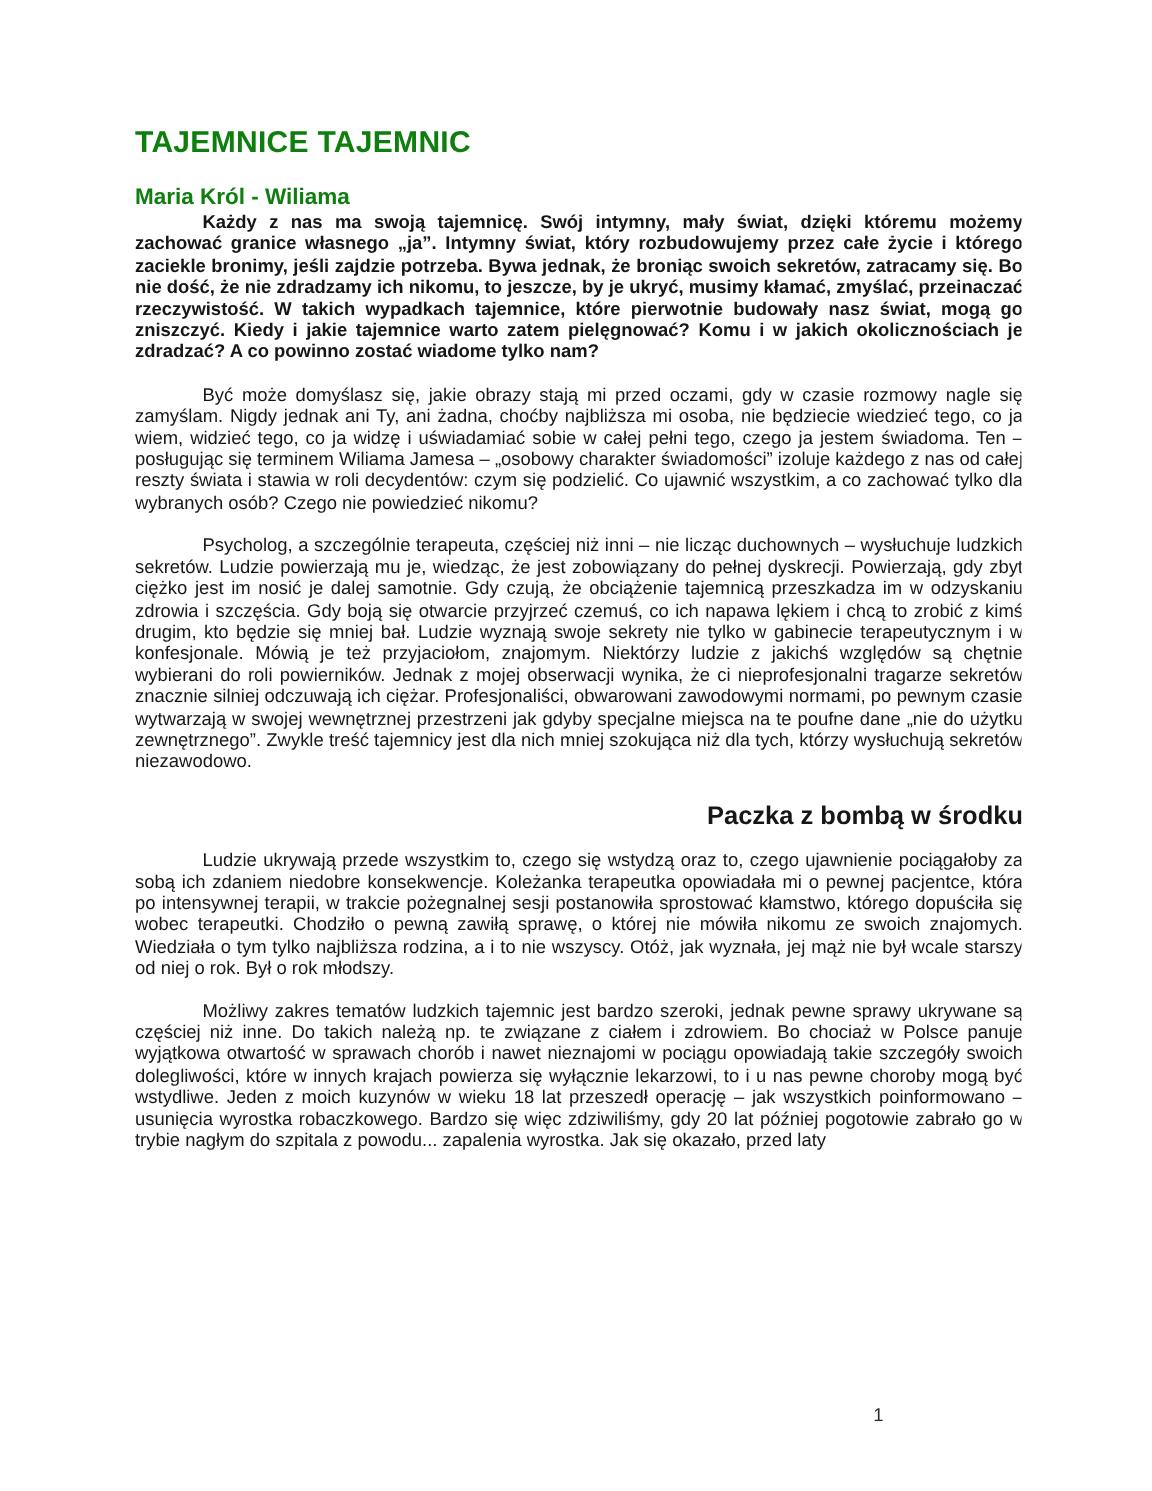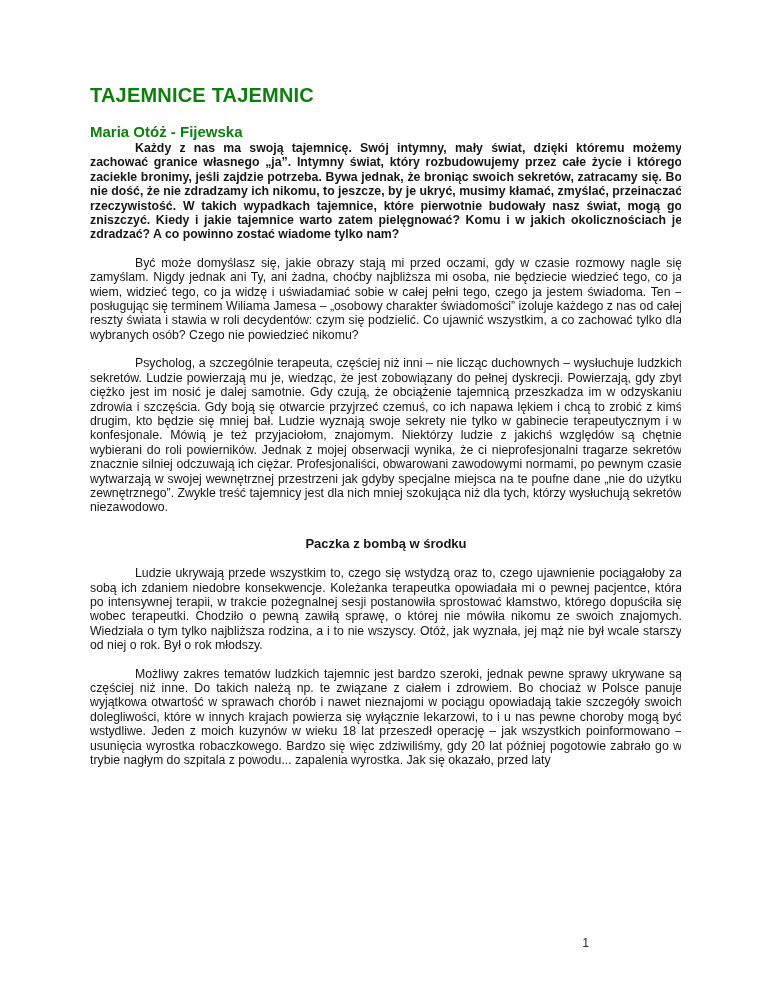--- a/index.html
+++ b/index.html
@@ -43,42 +43,42 @@
     text-align: justify;
   }
   .body-text p {
     margin: 0 0 14px 0;
     text-indent: 45px;
   }
   .body-text p.lead-bold {
     font-weight: bold;
   }
   .body-text h2.section-heading {
-    font-size: 13px;
+    font-size: 17px;
     line-height: 14.4px;
     font-weight: bold;
     margin: 22px 0 15px 0;
-    text-align: center;
+    text-align: right;
   }
   .page-number {
     position: absolute;
     right: 92px;
     top: 936px;
     color: #2b2b2b;
     font-size: 12.3px;
     line-height: 14px;
   }
 </style>
 </head>
 <body>
 
 <div class="page">
   <div class="content">
     <h1 class="doc-title">TAJEMNICE TAJEMNIC</h1>
-    <div class="doc-author">Maria Otóż - Fijewska</div>
+    <div class="doc-author">Maria Król - Wiliama</div>
     <div class="body-text">
         <p class="lead-bold">Każdy z nas ma swoją tajemnicę. Swój intymny, mały świat, dzięki któremu możemy zachować granice własnego „ja”. Intymny świat, który rozbudowujemy przez całe życie i którego zaciekle bronimy, jeśli zajdzie potrzeba. Bywa jednak, że broniąc swoich sekretów, zatracamy się. Bo nie dość, że nie zdradzamy ich nikomu, to jeszcze, by je ukryć, musimy kłamać, zmyślać, przeinaczać rzeczywistość. W takich wypadkach tajemnice, które pierwotnie budowały nasz świat, mogą go zniszczyć. Kiedy i jakie tajemnice warto zatem pielęgnować? Komu i w jakich okolicznościach je zdradzać? A co powinno zostać wiadome tylko nam?</p>
         <p>Być może domyślasz się, jakie obrazy stają mi przed oczami, gdy w czasie rozmowy nagle się zamyślam. Nigdy jednak ani Ty, ani żadna, choćby najbliższa mi osoba, nie będziecie wiedzieć tego, co ja wiem, widzieć tego, co ja widzę i uświadamiać sobie w całej pełni tego, czego ja jestem świadoma. Ten – posługując się terminem Wiliama Jamesa – „osobowy charakter świadomości” izoluje każdego z nas od całej reszty świata i stawia w roli decydentów: czym się podzielić. Co ujawnić wszystkim, a co zachować tylko dla wybranych osób? Czego nie powiedzieć nikomu?</p>
         <p>Psycholog, a szczególnie terapeuta, częściej niż inni – nie licząc duchownych – wysłuchuje ludzkich sekretów. Ludzie powierzają mu je, wiedząc, że jest zobowiązany do pełnej dyskrecji. Powierzają, gdy zbyt ciężko jest im nosić je dalej samotnie. Gdy czują, że obciążenie tajemnicą przeszkadza im w odzyskaniu zdrowia i szczęścia. Gdy boją się otwarcie przyjrzeć czemuś, co ich napawa lękiem i chcą to zrobić z kimś drugim, kto będzie się mniej bał. Ludzie wyznają swoje sekrety nie tylko w gabinecie terapeutycznym i w konfesjonale. Mówią je też przyjaciołom, znajomym. Niektórzy ludzie z jakichś względów są chętnie wybierani do roli powierników. Jednak z mojej obserwacji wynika, że ci nieprofesjonalni tragarze sekretów znacznie silniej odczuwają ich ciężar. Profesjonaliści, obwarowani zawodowymi normami, po pewnym czasie wytwarzają w swojej wewnętrznej przestrzeni jak gdyby specjalne miejsca na te poufne dane „nie do użytku zewnętrznego”. Zwykle treść tajemnicy jest dla nich mniej szokująca niż dla tych, którzy wysłuchują sekretów niezawodowo.</p>
         <h2 class="section-heading">Paczka z bombą w środku</h2>
         <p>Ludzie ukrywają przede wszystkim to, czego się wstydzą oraz to, czego ujawnienie pociągałoby za sobą ich zdaniem niedobre konsekwencje. Koleżanka terapeutka opowiadała mi o pewnej pacjentce, która po intensywnej terapii, w trakcie pożegnalnej sesji postanowiła sprostować kłamstwo, którego dopuściła się wobec terapeutki. Chodziło o pewną zawiłą sprawę, o której nie mówiła nikomu ze swoich znajomych. Wiedziała o tym tylko najbliższa rodzina, a i to nie wszyscy. Otóż, jak wyznała, jej mąż nie był wcale starszy od niej o rok. Był o rok młodszy.</p>
         <p>Możliwy zakres tematów ludzkich tajemnic jest bardzo szeroki, jednak pewne sprawy ukrywane są częściej niż inne. Do takich należą np. te związane z ciałem i zdrowiem. Bo chociaż w Polsce panuje wyjątkowa otwartość w sprawach chorób i nawet nieznajomi w pociągu opowiadają takie szczegóły swoich dolegliwości, które w innych krajach powierza się wyłącznie lekarzowi, to i u nas pewne choroby mogą być wstydliwe. Jeden z moich kuzynów w wieku 18 lat przeszedł operację – jak wszystkich poinformowano – usunięcia wyrostka robaczkowego. Bardzo się więc zdziwiliśmy, gdy 20 lat później pogotowie zabrało go w trybie nagłym do szpitala z powodu... zapalenia wyrostka. Jak się okazało, przed laty</p>
       </div>
   </div>
   <div class="page-number">1</div>

